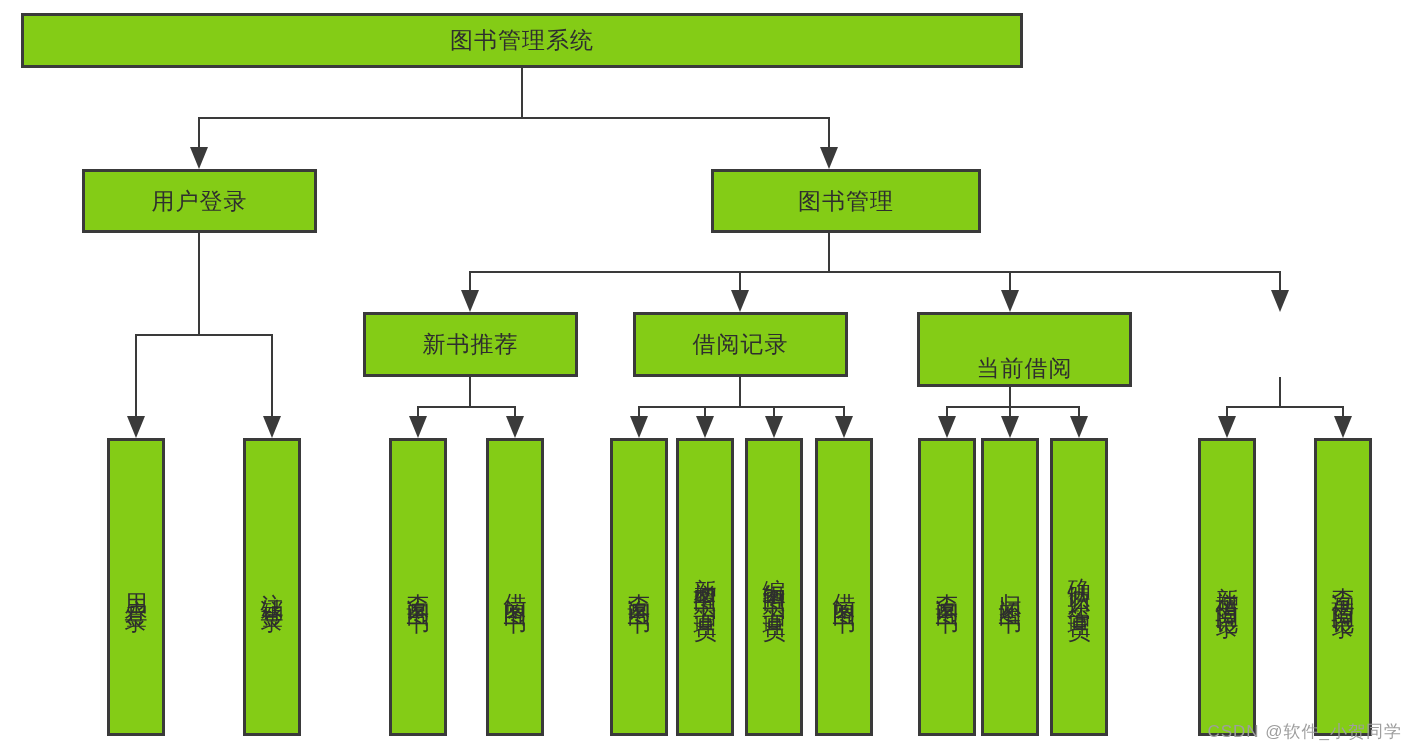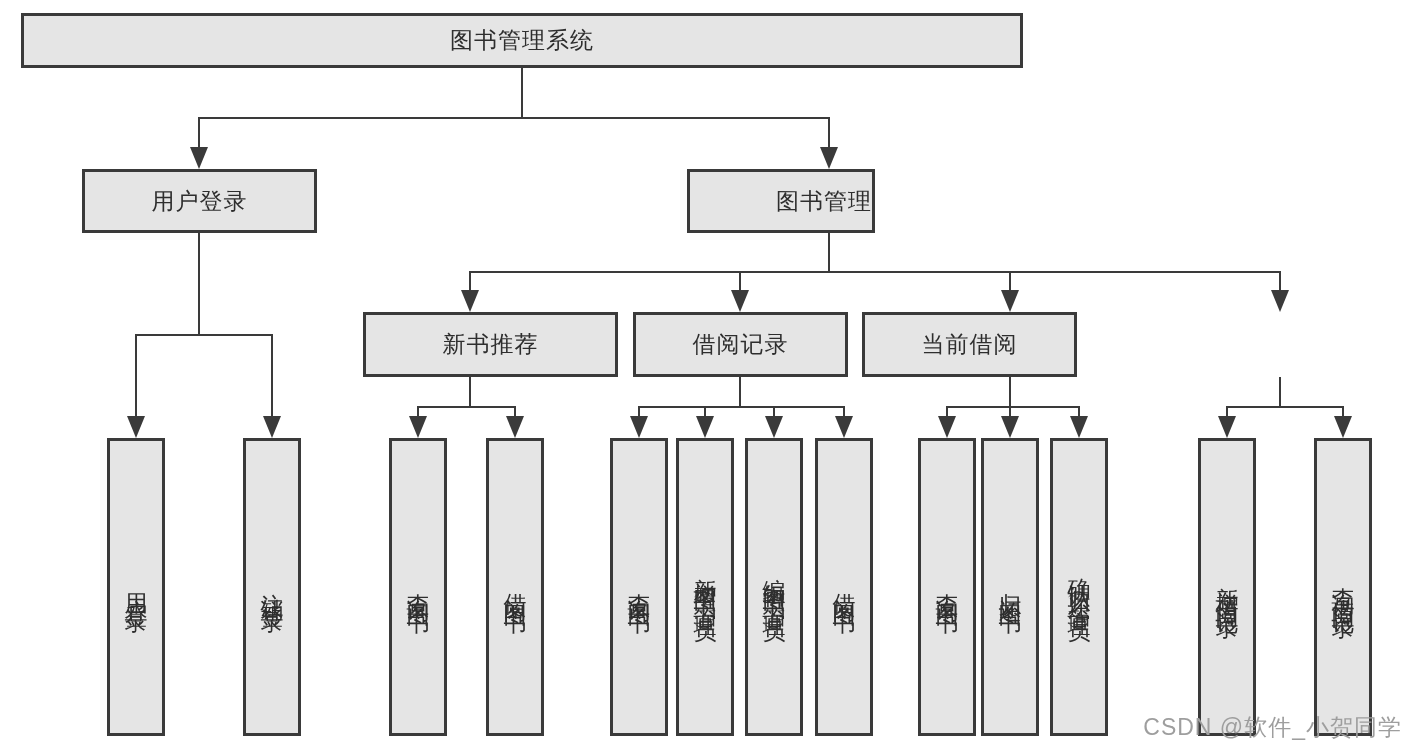--- a/index.html
+++ b/index.html
@@ -12,21 +12,21 @@
   html, body { width: 1405px; height: 747px; background: var(--background); }
   body { font-family: "Liberation Sans", "DejaVu Sans", sans-serif; overflow: hidden; }
   .canvas {
     position: relative;
     width: 1405px;
     height: 747px;
     background: var(--background);
   }
   .box {
     position: absolute;
-    background: #e5e5e5;
+    background: #84cc16;
     border: 3px solid var(--line);
     display: flex;
     align-items: center;
     justify-content: center;
     color: var(--text);
     font-size: 23px;
     letter-spacing: 1px;
     z-index: 2;
   }
   .leaf span {
@@ -44,21 +44,21 @@
     border-left: 9px solid transparent;
     border-right: 9px solid transparent;
     border-top: 22px solid var(--line);
     z-index: 1;
   }
   .watermark {
     position: absolute;
     right: 3px;
     bottom: 4px;
     color: var(--watermark);
-    font-size: 23px;
+    font-size: 17px;
     letter-spacing: 1px;
     z-index: 6;
     pointer-events: none;
     margin-top: 46px;
   }
 </style>
 </head>
 <body>
 
 <div class="canvas">
@@ -70,21 +70,21 @@
   <div class="v" style="left:521px; top:68px; height:51px;"></div>
   <div class="h" style="left:198px; top:117px; width:632px;"></div>
   <div class="v" style="left:198px; top:117px; height:32px;"></div>
   <div class="arrow" style="left:190px; top:147px;"></div>
   <div class="v" style="left:828px; top:117px; height:32px;"></div>
   <div class="arrow" style="left:820px; top:147px;"></div>
 
   <div class="box" style="left:82px; top:169px; width:235px; height:64px;">
     <span>用户登录</span>
   </div>
-  <div class="box" style="left:687px; top:169px; width:188px; height:64px;justify-content:flex-end;">
+  <div class="box" style="left:711px; top:169px; width:270px; height:64px;">
     <span>图书管理</span>
   </div>
 
   <div class="v" style="left:198px; top:233px; height:102px;"></div>
   <div class="h" style="left:135px; top:334px; width:138px;"></div>
   <div class="v" style="left:135px; top:334px; height:85px;"></div>
   <div class="arrow" style="left:127px; top:416px;"></div>
   <div class="v" style="left:271px; top:334px; height:85px;"></div>
   <div class="arrow" style="left:263px; top:416px;"></div>
 
@@ -92,27 +92,27 @@
   <div class="h" style="left:469px; top:271px; width:812px;"></div>
   <div class="v" style="left:469px; top:271px; height:22px;"></div>
   <div class="arrow" style="left:461px; top:290px;"></div>
   <div class="v" style="left:739px; top:271px; height:22px;"></div>
   <div class="arrow" style="left:731px; top:290px;"></div>
   <div class="v" style="left:1009px; top:271px; height:22px;"></div>
   <div class="arrow" style="left:1001px; top:290px;"></div>
   <div class="v" style="left:1279px; top:271px; height:22px;"></div>
   <div class="arrow" style="left:1271px; top:290px;"></div>
 
-  <div class="box" style="left:363px; top:312px; width:255px; height:65px;">
+  <div class="box" style="left:363px; top:312px; width:215px; height:65px;">
     <span>新书推荐</span>
   </div>
   <div class="box" style="left:633px; top:312px; width:215px; height:65px;">
     <span>借阅记录</span>
   </div>
-  <div class="box" style="left:862px; top:312px; width:215px; height:65px;">
+  <div class="box" style="left:917px; top:312px; width:215px; height:75px;align-items:flex-end;">
     <span>当前借阅</span>
   </div>
 
   <div class="v" style="left:469px; top:377px; height:30px;"></div>
   <div class="h" style="left:417px; top:406px; width:99px;"></div>
   <div class="v" style="left:417px; top:406px; height:13px;"></div>
   <div class="arrow" style="left:409px; top:416px;"></div>
   <div class="v" style="left:514px; top:406px; height:13px;"></div>
   <div class="arrow" style="left:506px; top:416px;"></div>
 

